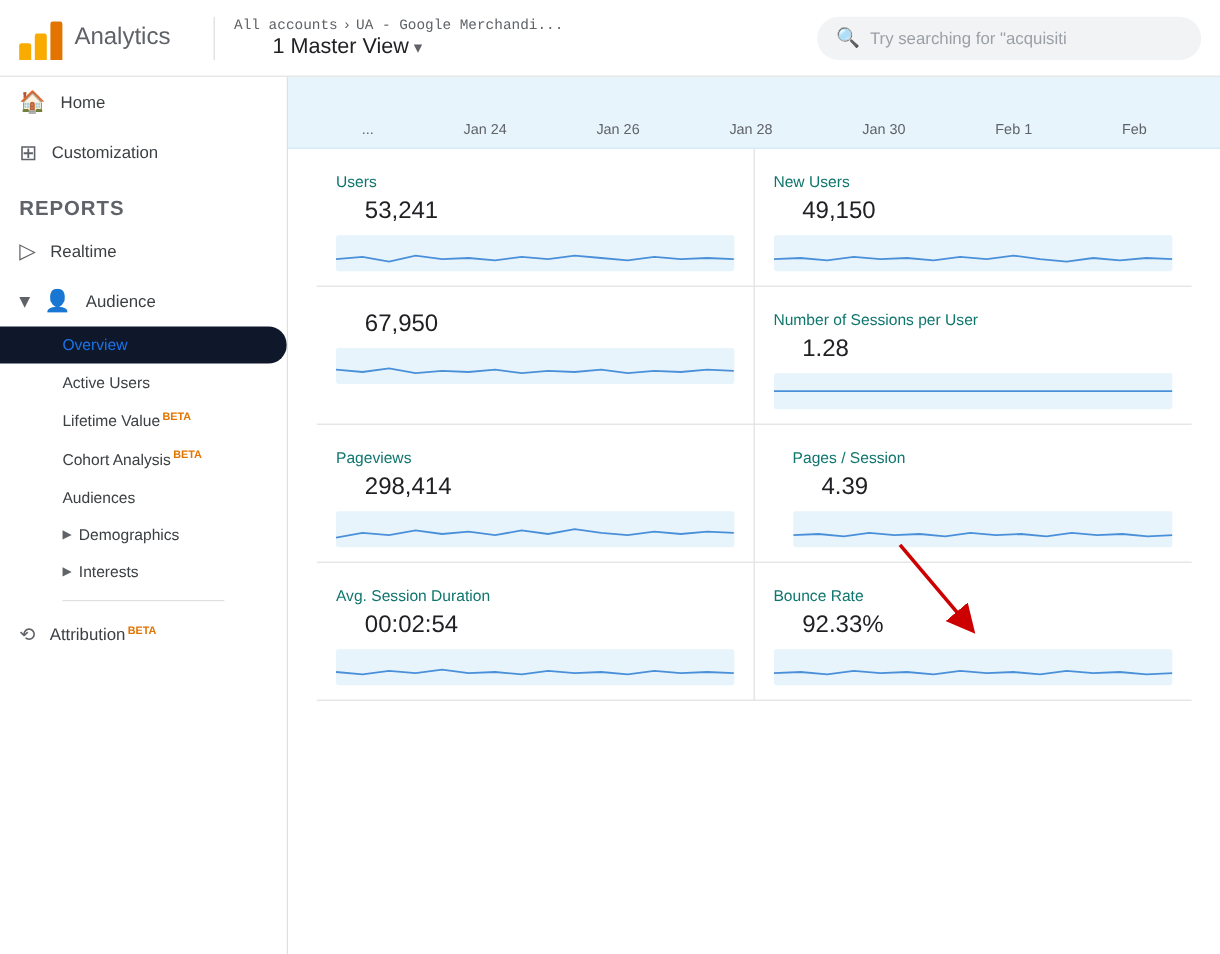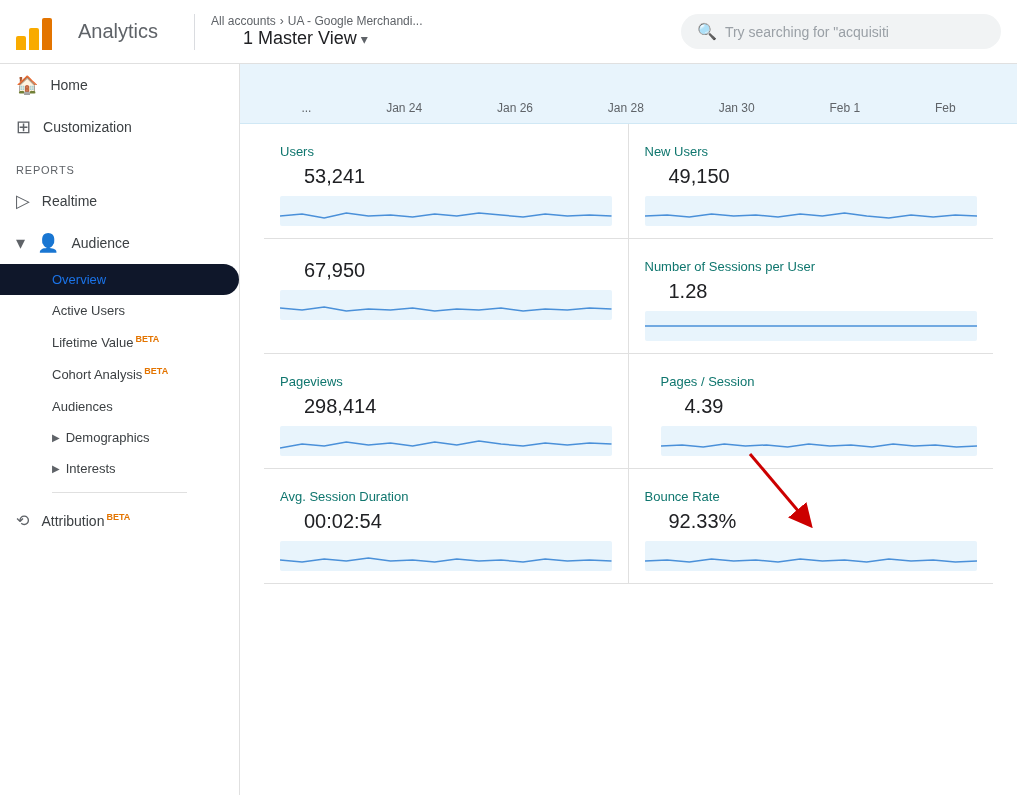--- a/index.html
+++ b/index.html
@@ -10,21 +10,21 @@
       display: flex;
       align-items: center;
       padding: 0 16px;
       height: 64px;
       border-bottom: 1px solid #e0e0e0;
       background: #fff;
     }
     .logo-area {
       display: flex;
       align-items: center;
-      gap: 26px;
+      gap: 10px;
       margin-right: 20px;
       text-align: right;
     }
     .logo-bars {
       display: flex;
       align-items: flex-end;
       gap: 3px;
       height: 36px;
     }
     .logo-bar {
@@ -49,20 +49,21 @@
       display: flex;
       flex-direction: column;
       justify-content: center;
     }
     .breadcrumb {
       font-size: 12px;
       color: #5f6368;
       display: flex;
       align-items: center;
       gap: 4px;
+      font-family: Liberation Mono, monospace;
     }
     .breadcrumb-separator { color: #5f6368; }
     .view-selector {
       display: flex;
       align-items: center;
       gap: 4px;
       font-size: 18px;
       color: #202124;
       font-weight: 500;
       cursor: pointer;
@@ -102,22 +103,22 @@
       display: flex;
       align-items: center;
       padding: 10px 16px;
       cursor: pointer;
       font-size: 14px;
       color: #3c4043;
       gap: 12px;
     }
     .sidebar-icon { font-size: 18px; color: #5f6368; }
     .sidebar-section-label {
-      font-size: 11px;
-      font-weight: 400;
+      font-size: 17px;
+      font-weight: 700;
       color: #5f6368;
       padding: 16px 16px 4px 16px;
       letter-spacing: 0.8px;
       text-transform: uppercase;
     }
     .sidebar-sub-item {
       padding: 8px 16px 8px 52px;
       font-size: 13px;
       color: #3c4043;
       cursor: pointer;

